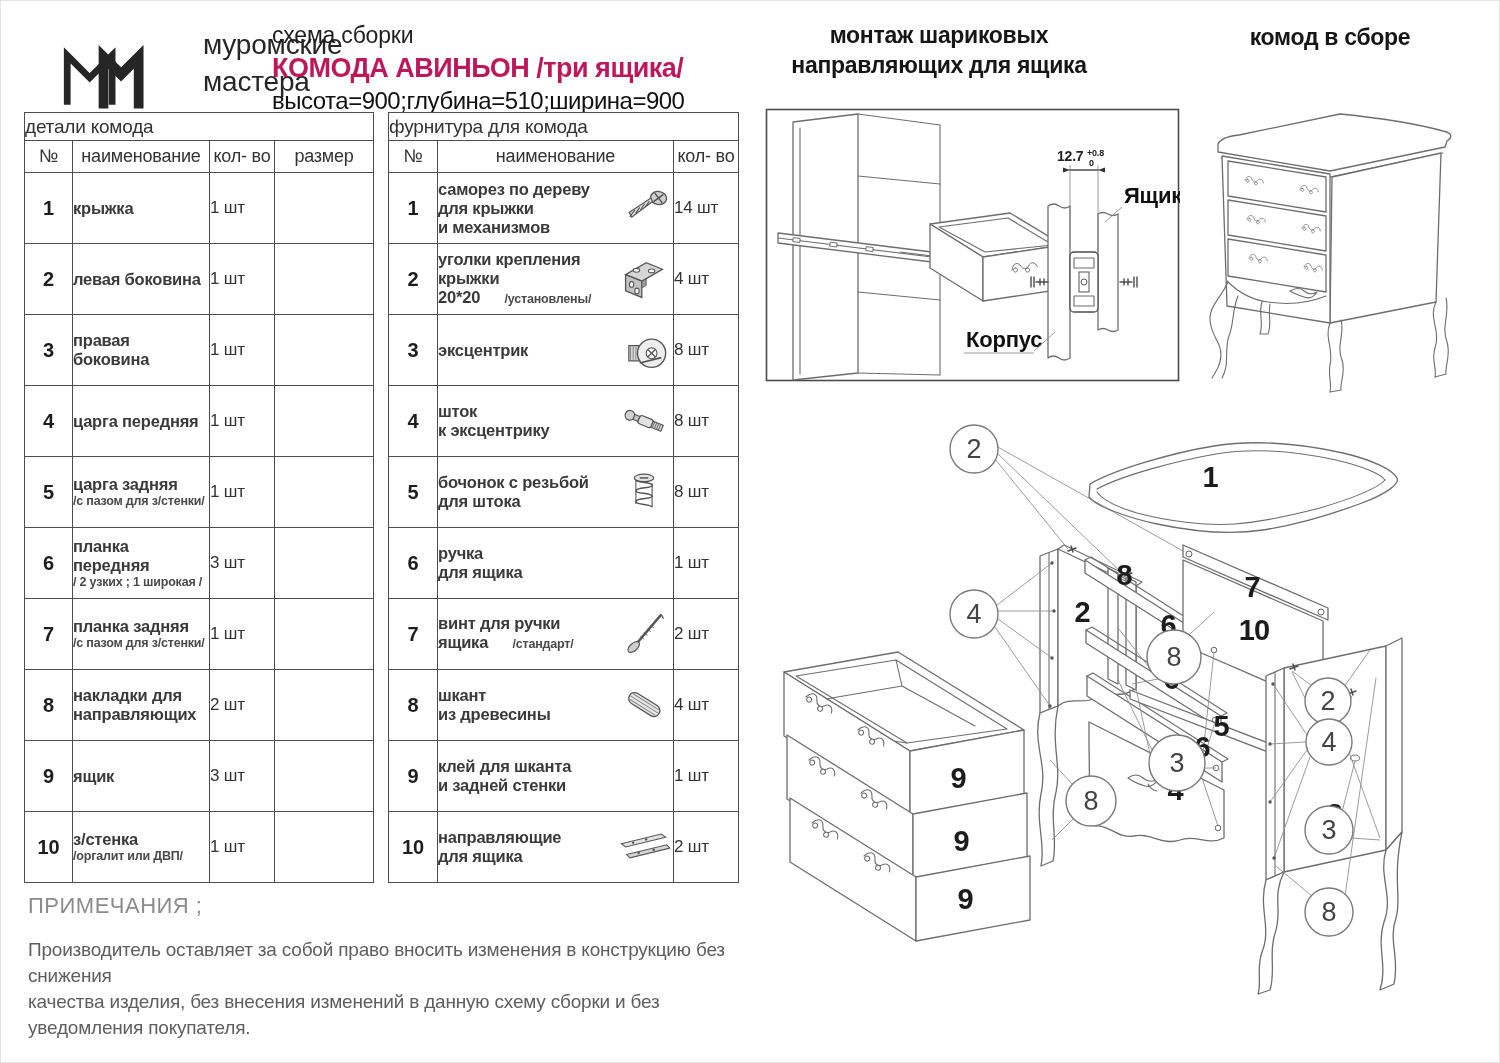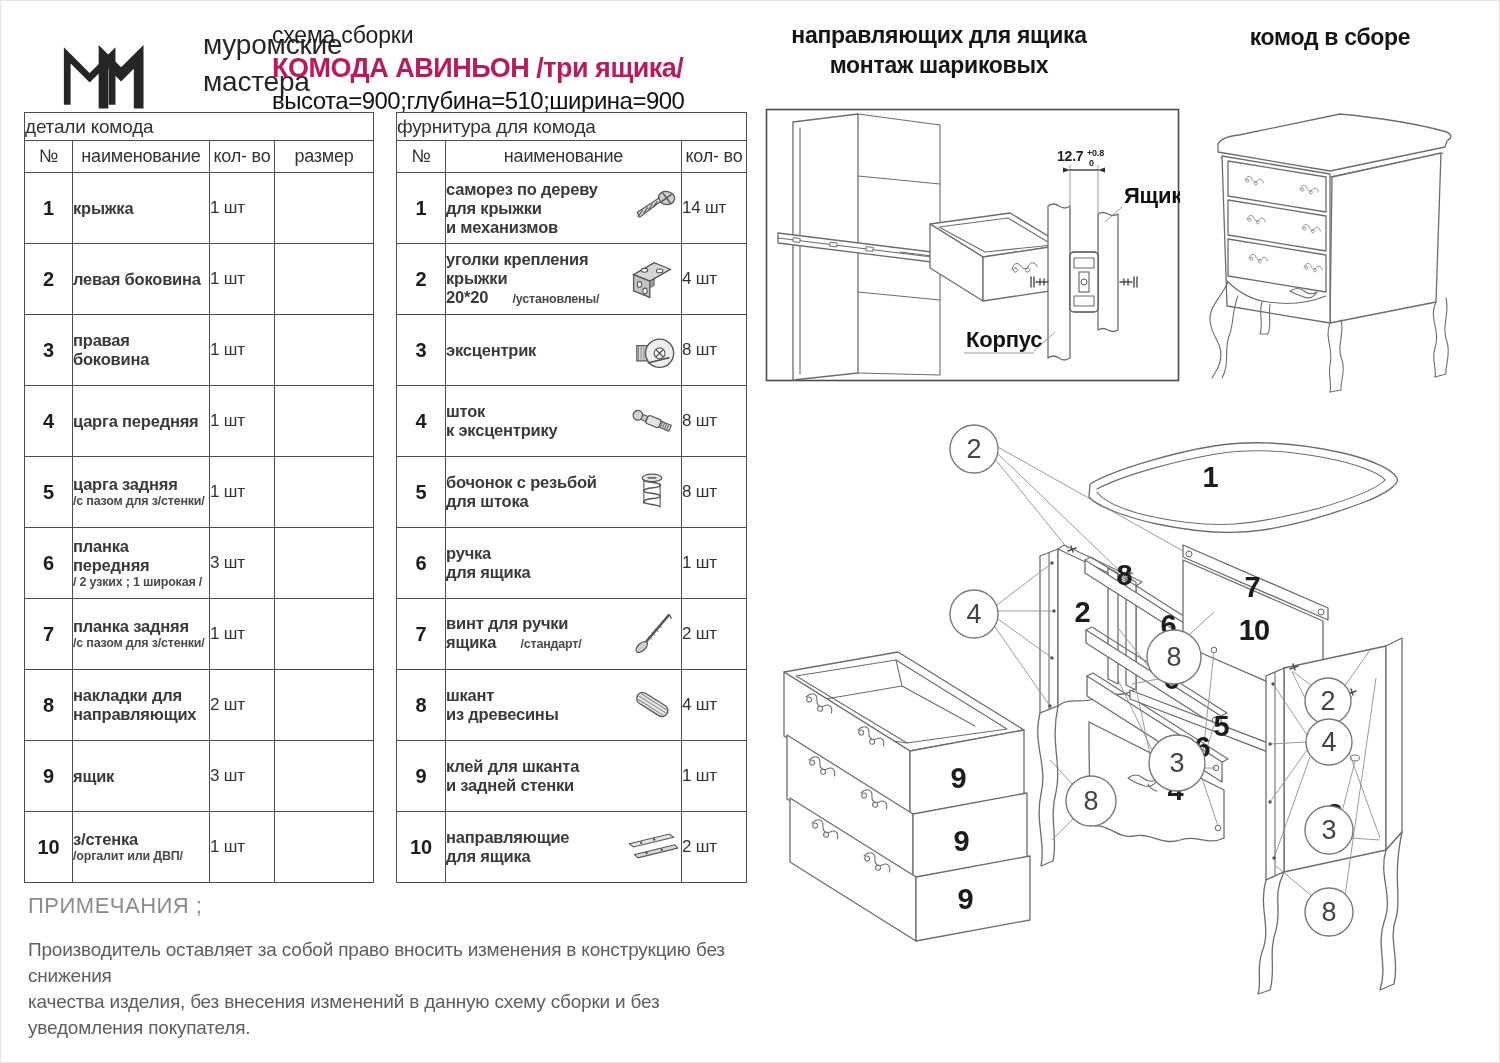--- a/index.html
+++ b/index.html
@@ -132,22 +132,22 @@
   <div class="abs brand-text">
     <div>муромские</div>
     <div>мастера</div>
   </div>
   <div class="abs title-block">
     <div class="title-l1">схема сборки</div>
     <div class="title-l2">КОМОДА  АВИНЬОН   /три ящика/</div>
     <div class="title-l3">высота=900;глубина=510;ширина=900</div>
   </div>
   <div class="abs rt-head" style="left:768px;top:20px;width:342px">
+    <div>монтаж шариковых</div>
     <div>направляющих для ящика</div>
-    <div>монтаж шариковых</div>
   </div>
   <div class="abs rt-head" style="left:1235px;top:22px;width:190px">комод в сборе</div>
 
   <table class="sheet abs" id="parts-table" style="left:24px;top:112px;width:349px">
     <colgroup>
         <col style="width:48px">
         <col style="width:137px">
         <col style="width:65px">
         <col style="width:99px">
       </colgroup>
@@ -242,21 +242,21 @@
           <td class="c-name">
             <div class="nm">з/стенка</div>
             <div class="nm sm">/оргалит или ДВП/</div>
           </td>
           <td class="c-qty">1 шт</td>
           <td class="c-size"></td>
         </tr>
       </tbody>
     </table>
 
-  <table class="sheet abs" id="hardware-table" style="left:396px;top:112px;width:350px">
+  <table class="sheet abs" id="hardware-table" style="left:388px;top:112px;width:350px">
     <colgroup>
         <col style="width:49px">
         <col style="width:236px">
         <col style="width:65px">
       </colgroup>
   <tbody>
         <tr class="t-title">
           <td colspan="3">фурнитура для комода</td>
         </tr>
         <tr class="t-head">

